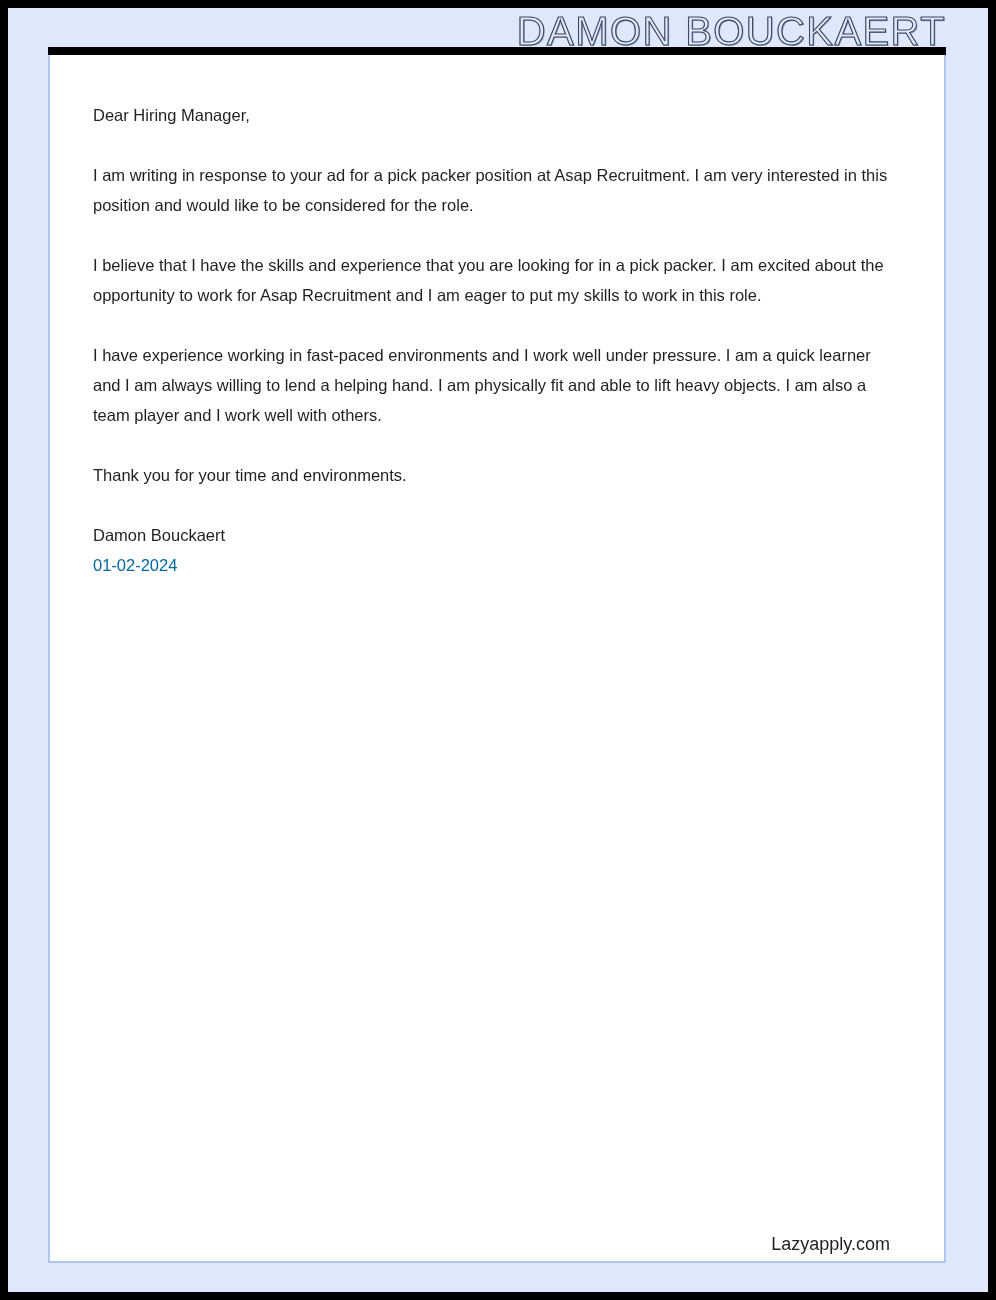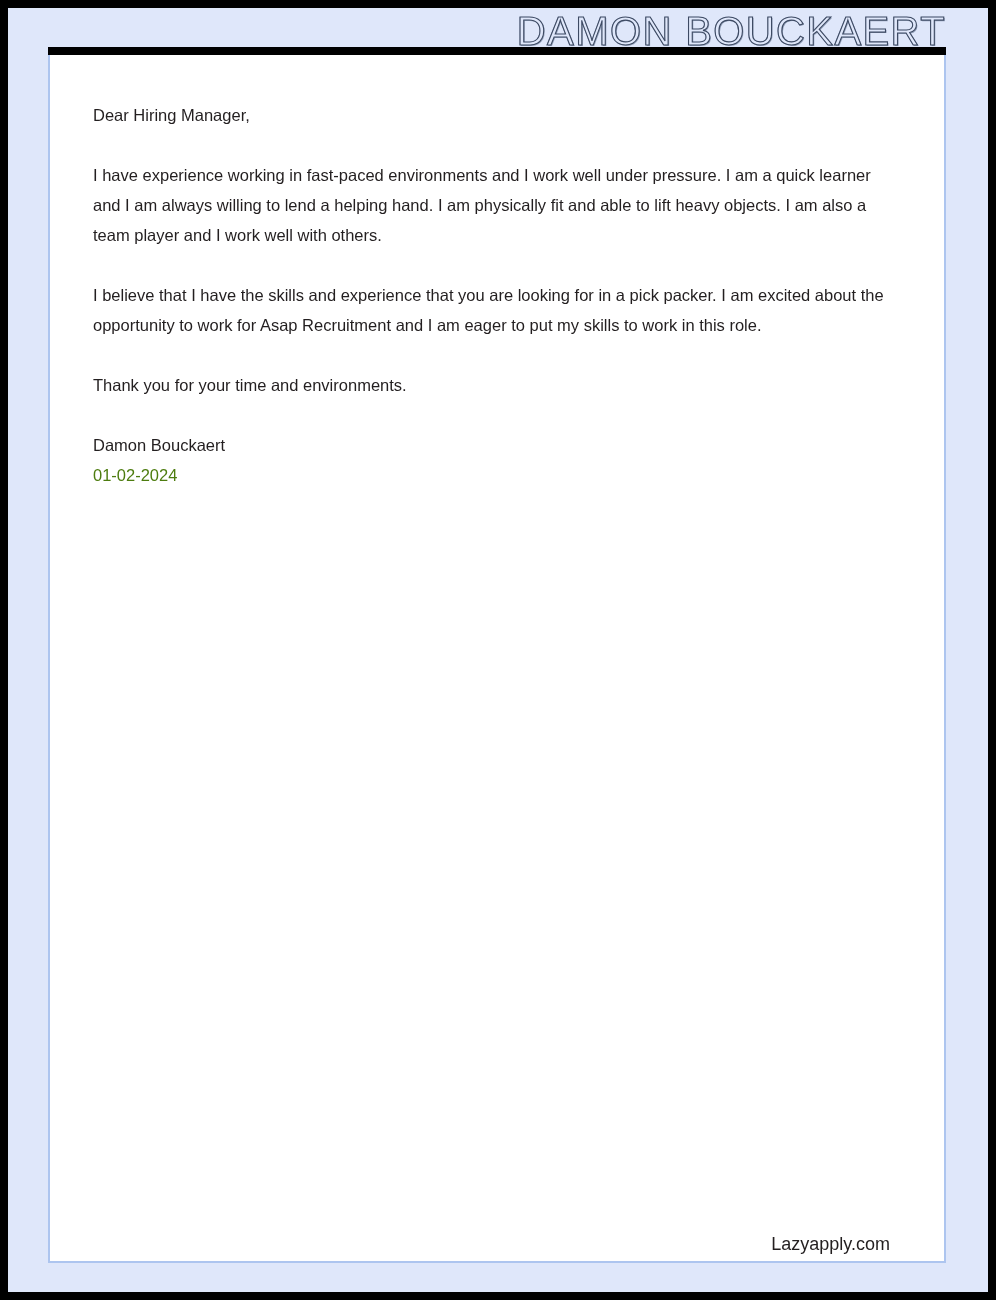--- a/index.html
+++ b/index.html
@@ -100,21 +100,21 @@
     text-align: left;
   }
   .letter-para:last-child { margin-bottom: 0; }
 
   .tight { margin-bottom: 0; }
 
   #signature-date {
     font-family: "Liberation Sans", sans-serif;
     font-size: 16.5px;
     line-height: 30px;
-    color: #4d7c0f;
+    color: #0369a1;
     margin: 0;
   }
 
   
   #sheet-footer {
     position: absolute;
     right: 54px;
     bottom: 8px;
     font-family: "Liberation Sans", sans-serif;
     font-size: 18px;
@@ -135,24 +135,25 @@
   </div>
 
   <div id="header-rule"></div>
 
   <div id="sheet">
 
     <div id="letter-body">
 
       <p class="letter-para">Dear Hiring Manager,</p>
 
+      <p class="letter-para">I am writing in response to your ad for a pick packer position at Asap Recruitment. I am very interested in this position and would like to be considered for the role.</p>
+
+      <p class="letter-para">I believe that I have the skills and experience that you are looking for in a pick packer. I am excited about the opportunity to work for Asap Recruitment and I am eager to put my skills to work in this role.</p>
 
       <p class="letter-para">I have experience working in fast-paced environments and I work well under pressure. I am a quick learner and I am always willing to lend a helping hand. I am physically fit and able to lift heavy objects. I am also a team player and I work well with others.</p>
-
-      <p class="letter-para">I believe that I have the skills and experience that you are looking for in a pick packer. I am excited about the opportunity to work for Asap Recruitment and I am eager to put my skills to work in this role.</p>
 
       <p class="letter-para">Thank you for your time and environments.</p>
 
 
       <p class="letter-para tight">Damon Bouckaert</p>
 
       <p id="signature-date">01-02-2024</p>
 
     </div>
 

